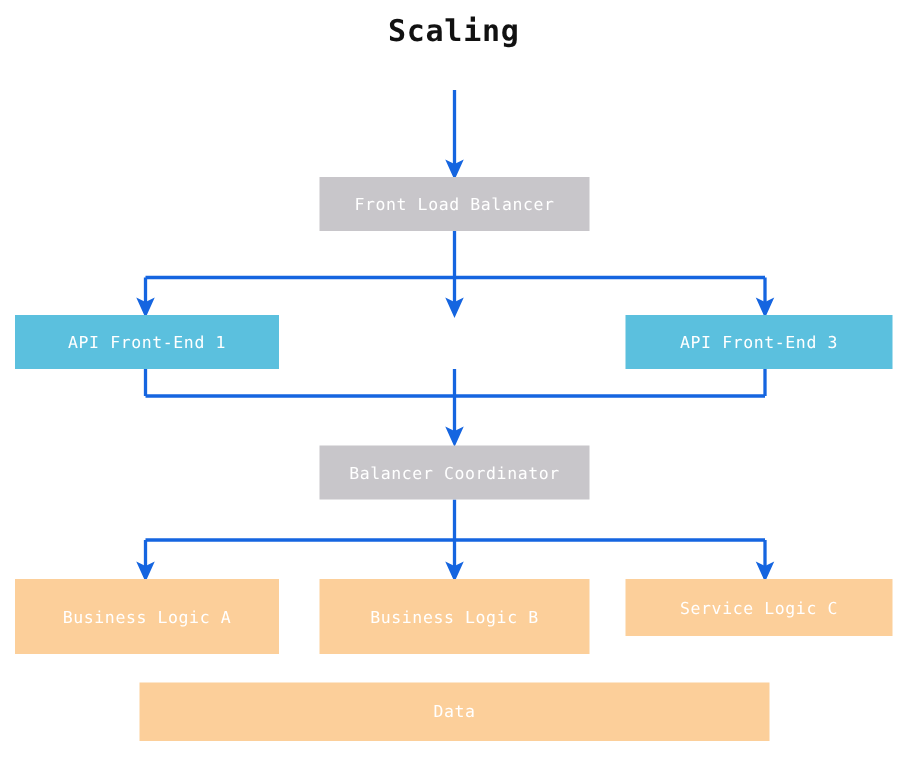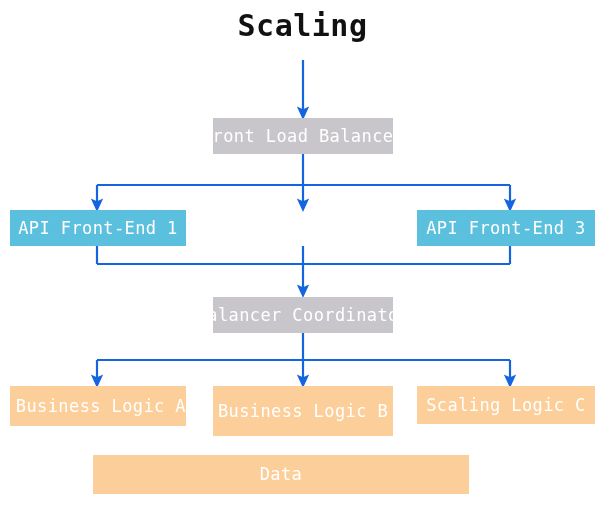--- a/index.html
+++ b/index.html
@@ -33,34 +33,34 @@
   }
 
   .diagram-title {
     position: absolute;
     left: 0;
     top: 8px;
     width: 605px;
     text-align: center;
     font-family: "DejaVu Sans Mono", "Liberation Mono", monospace;
     font-weight: bold;
-    font-size: 30px;
+    font-size: 20px;
     letter-spacing: 0.5px;
     color: #111111;
   }
 
   .node {
     position: absolute;
     box-sizing: border-box;
     display: flex;
     align-items: center;
     justify-content: center;
     color: #ffffff;
     font-family: "DejaVu Sans Mono", "Liberation Mono", monospace;
-    font-size: 17px;
+    font-size: 11px;
     letter-spacing: 0.4px;
     line-height: 1;
     white-space: nowrap;
     text-align: center;
   }
 
   .node-gray   { background: #c8c6ca; }
   .node-blue   { background: #5bc0de; }
   .node-orange { background: #fccf9a; }
 </style>
@@ -109,27 +109,27 @@
     <span>API Front-End 1</span>
   </div>
   <div class="node node-blue" style="left:417px; top:210px; width:178px; height:36px;">
     <span>API Front-End 3</span>
   </div>
 
   <div class="node node-gray" style="left:213px; top:297px; width:180px; height:36px;">
     <span>Balancer Coordinator</span>
   </div>
 
-  <div class="node node-orange" style="left:10px; top:386px; width:176px; height:40px;justify-content:flex-end;">
+  <div class="node node-orange" style="left:10px; top:386px; width:176px; height:50px;">
     <span>Business Logic A</span>
   </div>
   <div class="node node-orange" style="left:213px; top:386px; width:180px; height:50px;">
     <span>Business Logic B</span>
   </div>
   <div class="node node-orange" style="left:417px; top:386px; width:178px; height:38px;">
-    <span>Scaling Logic C</span>
+    <span>Service Logic C</span>
   </div>
 
-  <div class="node node-orange" style="left:93px; top:455px; width:376px; height:39px;">
+  <div class="node node-orange" style="left:93px; top:455px; width:420px; height:39px;">
     <span>Data</span>
   </div>
 
 </div>
 
 </body></html>

